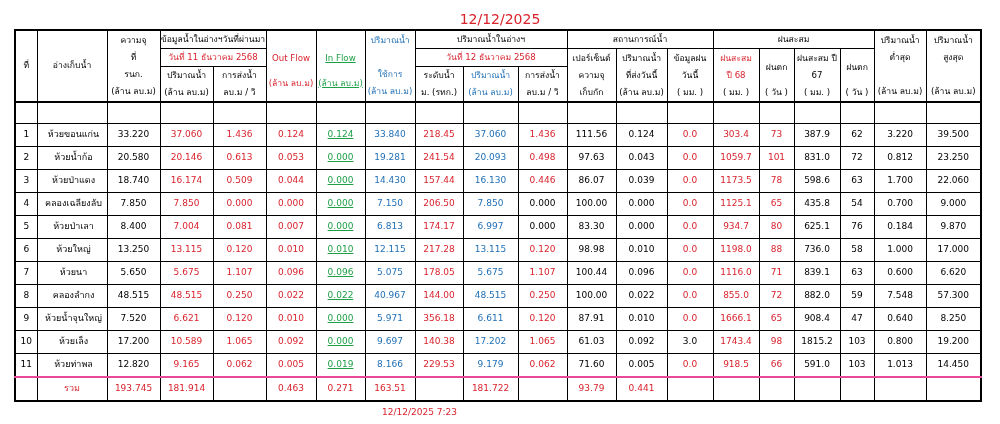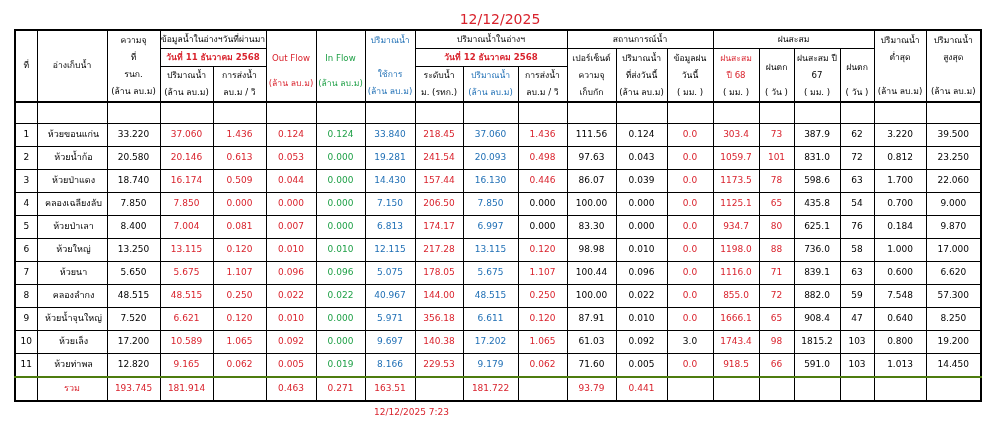--- a/index.html
+++ b/index.html
@@ -1,31 +1,31 @@
 <!DOCTYPE html>
 <html><head>
 <meta charset="utf-8">
 <style>
   html,body{margin:0;padding:0;background:#fff;}
   body{width:1000px;height:424px;position:relative;overflow:hidden;font-family:"DejaVu Sans","Liberation Sans",sans-serif;color:#000;}
   .top-date{position:absolute;left:0;width:1000px;top:11px;text-align:center;font-size:14px;color:#d9232d;}
-  .foot-date{position:absolute;left:374px;top:407px;font-size:9px;color:#d9232d;}
+  .foot-date{position:absolute;left:382px;top:407px;font-size:9px;color:#d9232d;}
   table.main{position:absolute;left:14px;top:29px;border-collapse:collapse;table-layout:fixed;width:967px;}
   table.main td{border:1px solid #000;font-size:8.6px;text-align:center;vertical-align:middle;padding:0;line-height:1.1;overflow:hidden;white-space:nowrap;}
   table.main tr.h td{height:17px;}
   table.main tr.blank td{height:20px;border-top:2px solid #000;}
   table.main tr.row td{height:22px;font-size:9px;}
-  table.main tr.total td{height:22px;border-top:2px solid #4d7c0f;border-bottom:2px solid #000;font-size:9px;}
+  table.main tr.total td{height:22px;border-top:2px solid #ec4899;border-bottom:2px solid #000;font-size:9px;}
   table.main{border:2px solid #000;}
   .name{text-align:center;padding-left:3px !important;}
   .red{color:#d9232d;}
-  .green{color:#1fa047;}
+  .green{color:#1fa047;text-decoration:underline;}
   .blue{color:#1f6fb5;}
   .black{color:#000;}
-  .bold{font-weight:bold;}
+  .bold{font-weight:normal;}
   .hdrlines span{display:block;line-height:17px;}
 </style>
 </head>
 <body>
 
 <div class="top-date">12/12/2025</div>
 
 <table class="main">
   <colgroup>
     <col style="width:22px">

